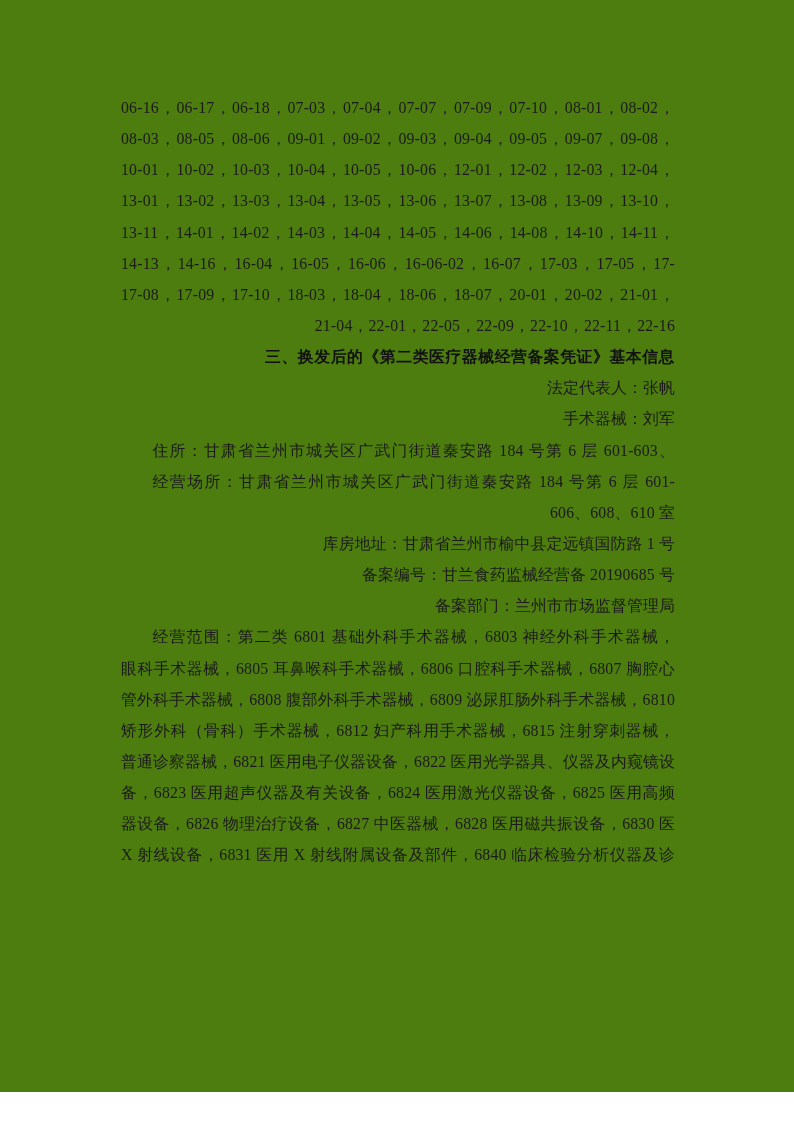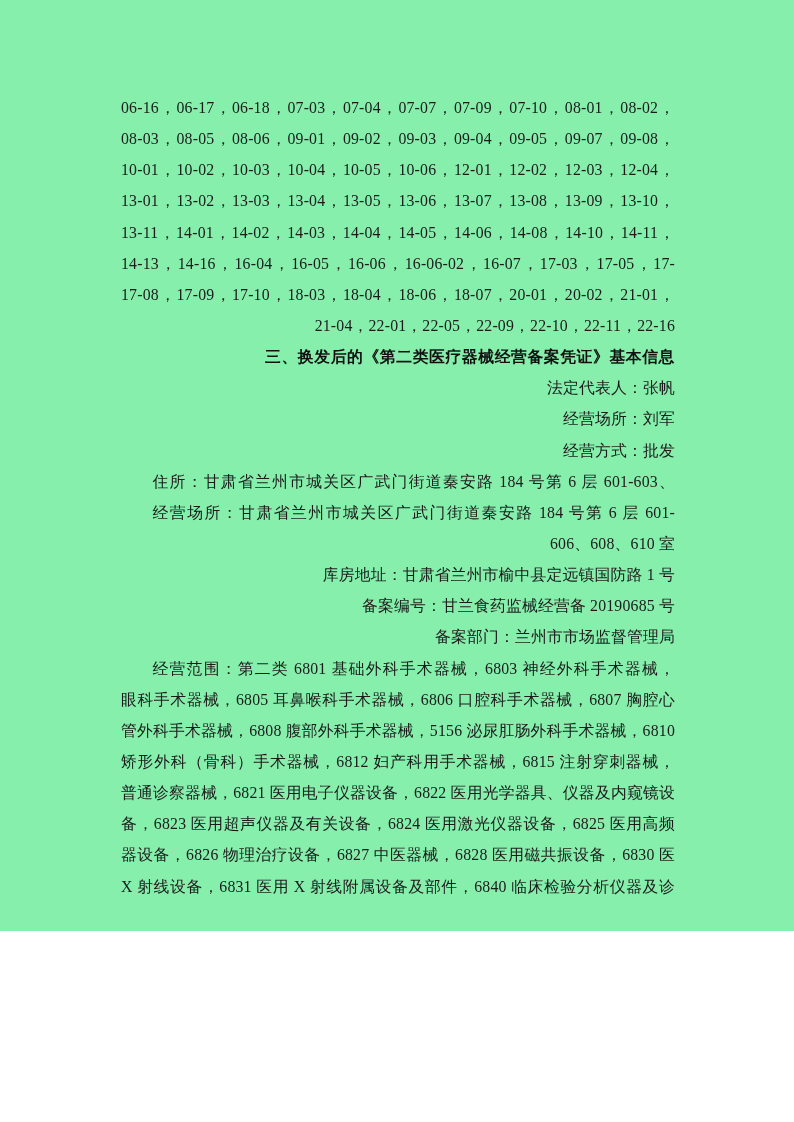--- a/index.html
+++ b/index.html
@@ -3,22 +3,22 @@
 <meta charset="utf-8">
 <style>
   html, body {
     margin: 0;
     padding: 0;
     background: #ffffff;
   }
   .page {
     position: relative;
     width: 794px;
-    height: 931px;
-    background: #86efac;
+    height: 1092px;
+    background: #4d7c0f;
     overflow: hidden;
     font-family: "Liberation Serif", "DejaVu Serif", serif;
   }
   .content {
     position: absolute;
     left: 121px;
     top: 92px;
     width: 554px;
     font-size: 15.8px;
     line-height: 31.15px;
@@ -54,30 +54,29 @@
       <div class="line justify">06-16，06-17，06-18，07-03，07-04，07-07，07-09，07-10，08-01，08-02，</div>
       <div class="line justify">08-03，08-05，08-06，09-01，09-02，09-03，09-04，09-05，09-07，09-08，</div>
       <div class="line justify">10-01，10-02，10-03，10-04，10-05，10-06，12-01，12-02，12-03，12-04，</div>
       <div class="line justify">13-01，13-02，13-03，13-04，13-05，13-06，13-07，13-08，13-09，13-10，</div>
       <div class="line justify">13-11，14-01，14-02，14-03，14-04，14-05，14-06，14-08，14-10，14-11，</div>
       <div class="line justify">14-13，14-16，16-04，16-05，16-06，16-06-02，16-07，17-03，17-05，17-06，</div>
       <div class="line justify">17-08，17-09，17-10，18-03，18-04，18-06，18-07，20-01，20-02，21-01，</div>
       <div class="line">21-04，22-01，22-05，22-09，22-10，22-11，22-16</div>
       <div class="line indent bold">三、换发后的《第二类医疗器械经营备案凭证》基本信息</div>
       <div class="line indent">法定代表人：张帆</div>
-      <div class="line indent">经营场所：刘军</div>
-      <div class="line indent">经营方式：批发</div>
+      <div class="line indent">手术器械：刘军</div>
       <div class="line justify indent">住所：甘肃省兰州市城关区广武门街道秦安路 184 号第 6 层 601-603、606、</div>
       <div class="line justify indent">经营场所：甘肃省兰州市城关区广武门街道秦安路 184 号第 6 层 601-603、</div>
       <div class="line">606、608、610 室</div>
       <div class="line indent">库房地址：甘肃省兰州市榆中县定远镇国防路 1 号</div>
       <div class="line indent">备案编号：甘兰食药监械经营备 20190685 号</div>
       <div class="line indent">备案部门：兰州市市场监督管理局</div>
       <div class="line justify indent">经营范围：第二类 6801 基础外科手术器械，6803 神经外科手术器械，6804</div>
       <div class="line justify">眼科手术器械，6805 耳鼻喉科手术器械，6806 口腔科手术器械，6807 胸腔心血</div>
-      <div class="line justify">管外科手术器械，6808 腹部外科手术器械，5156 泌尿肛肠外科手术器械，6810</div>
+      <div class="line justify">管外科手术器械，6808 腹部外科手术器械，6809 泌尿肛肠外科手术器械，6810</div>
       <div class="line justify">矫形外科（骨科）手术器械，6812 妇产科用手术器械，6815 注射穿刺器械，6820</div>
       <div class="line justify">普通诊察器械，6821 医用电子仪器设备，6822 医用光学器具、仪器及内窥镜设</div>
       <div class="line justify">备，6823 医用超声仪器及有关设备，6824 医用激光仪器设备，6825 医用高频仪</div>
       <div class="line justify">器设备，6826 物理治疗设备，6827 中医器械，6828 医用磁共振设备，6830 医用</div>
       <div class="line justify">X 射线设备，6831 医用 X 射线附属设备及部件，6840 临床检验分析仪器及诊断</div>
     </div>
 </div>
 
 </body></html>

